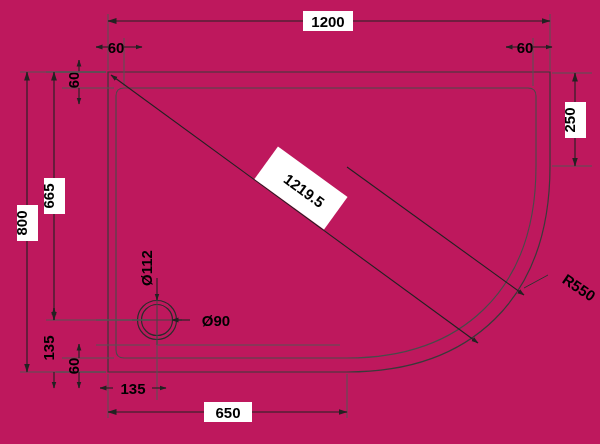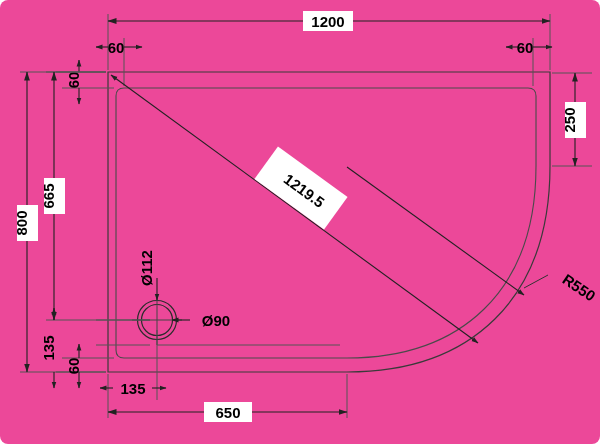--- a/index.html
+++ b/index.html
@@ -10,22 +10,21 @@
   body {
     width: 600px;
     height: 444px;
     font-family: "Liberation Sans", sans-serif;
     overflow: hidden;
   }
   #drawing-root {
     position: relative;
     width: 600px;
     height: 444px;
-    background: #ec4899;
-    border-radius: 8px;
+    background: #be185d;
   }
   svg#tech-drawing {
     display: block;
     width: 600px;
     height: 444px;
   }
   .dim-text {
     font-family: "Liberation Sans", sans-serif;
     font-weight: bold;
     font-size: 15px;

